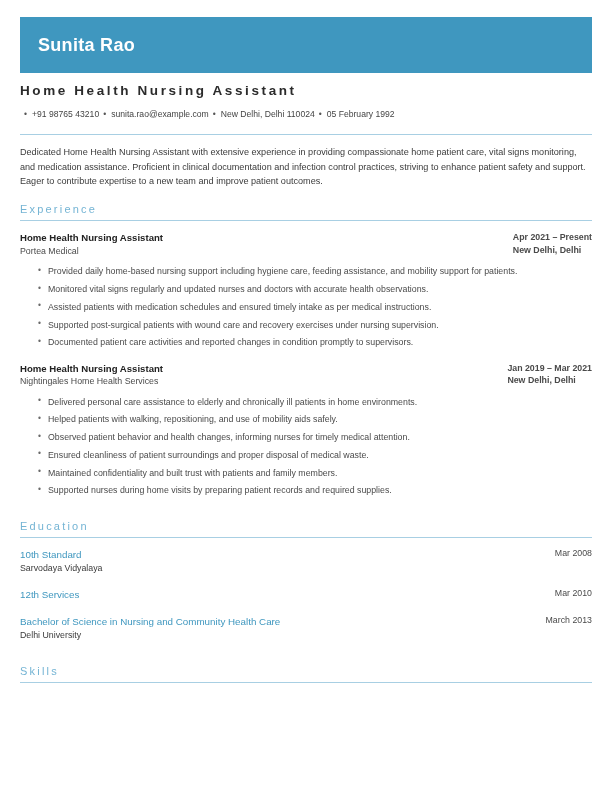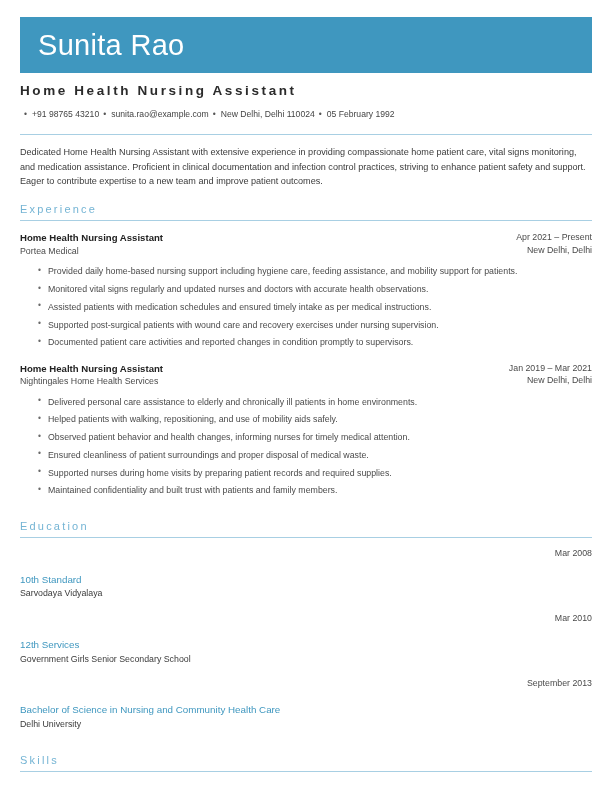--- a/index.html
+++ b/index.html
@@ -27,22 +27,22 @@
     left: 20px;
     top: 17px;
     width: 572px;
     height: 56px;
     background: #3f97bf;
     display: flex;
     align-items: center;
   }
   .header-name {
     color: #ffffff;
-    font-size: 29px;
-    font-weight: normal;
+    font-size: 18px;
+    font-weight: bold;
     letter-spacing: 0.3px;
     padding-left: 18px;
     line-height: 1;
   }
 
   
   .header-role {
     position: absolute;
     left: 20px;
     top: 83px;
@@ -103,21 +103,21 @@
   }
 
   
   .entry { margin-bottom: 0; }
   .entry-head {
     display: flex;
     justify-content: space-between;
     align-items: flex-start;
   }
   .entry-left { flex: 1 1 auto; min-width: 0; }
-  .entry-right { flex: 0 0 auto; text-align: right; padding-left: 12px; }
+  .entry-right { flex: 0 0 auto; padding-left: 12px; font-weight: bold; }
   .entry-title {
     font-size: 9.6px;
     font-weight: bold;
     color: #222222;
     line-height: 1.45;
   }
   .entry-org {
     font-size: 8.8px;
     color: #4a4a4a;
     line-height: 1.5;
@@ -159,21 +159,20 @@
   .edu-entry { margin-bottom: 12px; }
   .edu-head {
     display: flex;
     justify-content: space-between;
     align-items: flex-start;
   }
   .edu-degree {
     font-size: 9.8px;
     color: #3f97bf;
     line-height: 1.5;
-    margin-top: 25px;
   }
   .edu-school {
     font-size: 8.8px;
     color: #3b3b3b;
     line-height: 1.55;
   }
   .edu-date {
     font-size: 8.8px;
     color: #4a4a4a;
     padding-left: 12px;
@@ -240,22 +239,22 @@
           <div class="entry-right">
             <div class="entry-date">Jan 2019 – Mar 2021</div>
             <div class="entry-loc">New Delhi, Delhi</div>
           </div>
         </div>
         <ul class="bullets">
           <li>Delivered personal care assistance to elderly and chronically ill patients in home environments.</li>
           <li>Helped patients with walking, repositioning, and use of mobility aids safely.</li>
           <li>Observed patient behavior and health changes, informing nurses for timely medical attention.</li>
           <li>Ensured cleanliness of patient surroundings and proper disposal of medical waste.</li>
+          <li>Maintained confidentiality and built trust with patients and family members.</li>
           <li>Supported nurses during home visits by preparing patient records and required supplies.</li>
-          <li>Maintained confidentiality and built trust with patients and family members.</li>
         </ul>
       </div>
     </div>
 
     <div class="section-spacer-sm"></div>
 
     <div class="section">
       <div class="section-title">Education</div>
       <div class="section-rule"></div>
 
@@ -266,33 +265,32 @@
             <div class="edu-school">Sarvodaya Vidyalaya</div>
           </div>
           <div class="edu-date">Mar 2008</div>
         </div>
       </div>
 
       <div class="edu-entry">
         <div class="edu-head">
           <div>
             <div class="edu-degree">12th Services</div>
-            <div class="edu-school">Government Girls Senior Secondary School</div>
           </div>
           <div class="edu-date">Mar 2010</div>
         </div>
       </div>
 
       <div class="edu-entry">
         <div class="edu-head">
           <div>
             <div class="edu-degree">Bachelor of Science in Nursing and Community Health Care</div>
             <div class="edu-school">Delhi University</div>
           </div>
-          <div class="edu-date">September 2013</div>
+          <div class="edu-date">March 2013</div>
         </div>
       </div>
     </div>
 
     <div class="section-spacer-sm"></div>
 
     <div class="section">
       <div class="section-title">Skills</div>
       <div class="section-rule"></div>
     </div>

